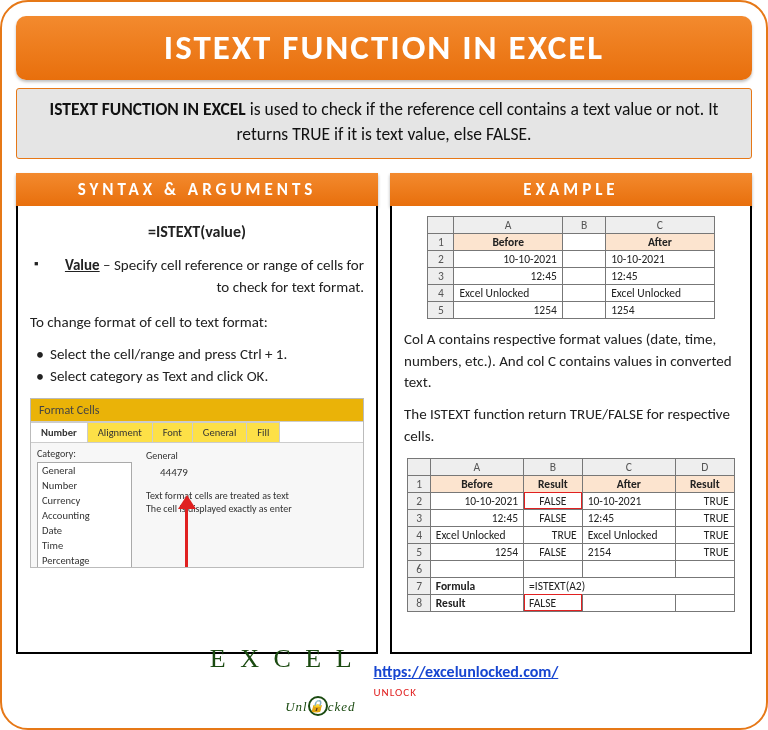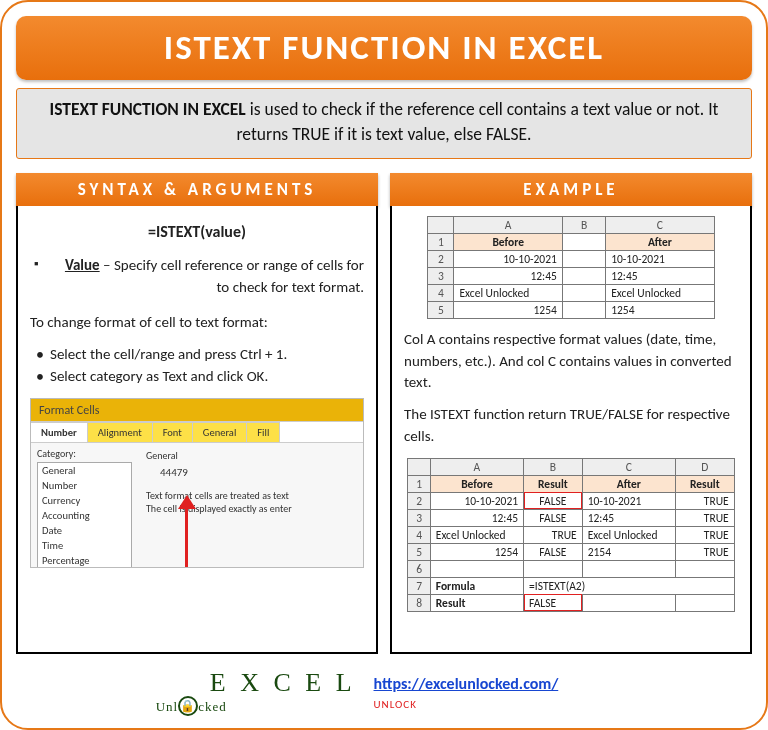--- a/index.html
+++ b/index.html
@@ -121,21 +121,21 @@
   .footer {
     position:absolute; bottom:10px; left:0; right:0;
     display:flex; justify-content:center; align-items:center; gap:18px;
   }
   .logo {
     display:flex; align-items:center; gap:0;
     font-family: Georgia, serif;
   }
   .logo-main { font-size:26px; letter-spacing:4px; color:#1a4a10; font-weight:500;}
   .logo-x { color:#1a4a10; }
-  .logo-sub { font-size:13px; color:#1a4a10; letter-spacing:1px; margin-left:-54px; }
+  .logo-sub { font-size:13px; color:#1a4a10; font-style:italic; letter-spacing:1px; margin-left:-54px; margin-top:24px;text-align:right;}
   .lock-icon {
     display:inline-flex; width:20px; height:20px; border:2px solid #1a4a10; border-radius:50%;
     align-items:center; justify-content:center; font-size:12px; color:#1a4a10; vertical-align:middle;
     transform: translateY(-2px);
   }
   .footer-links { font-size:16px; font-weight:700; }
   .footer-links a { color:#1746d1; text-decoration:underline;}
   .footer-unlock { color:#e02020; font-weight:400; font-size:11px; letter-spacing:1px;}
 </style>
 </head>

